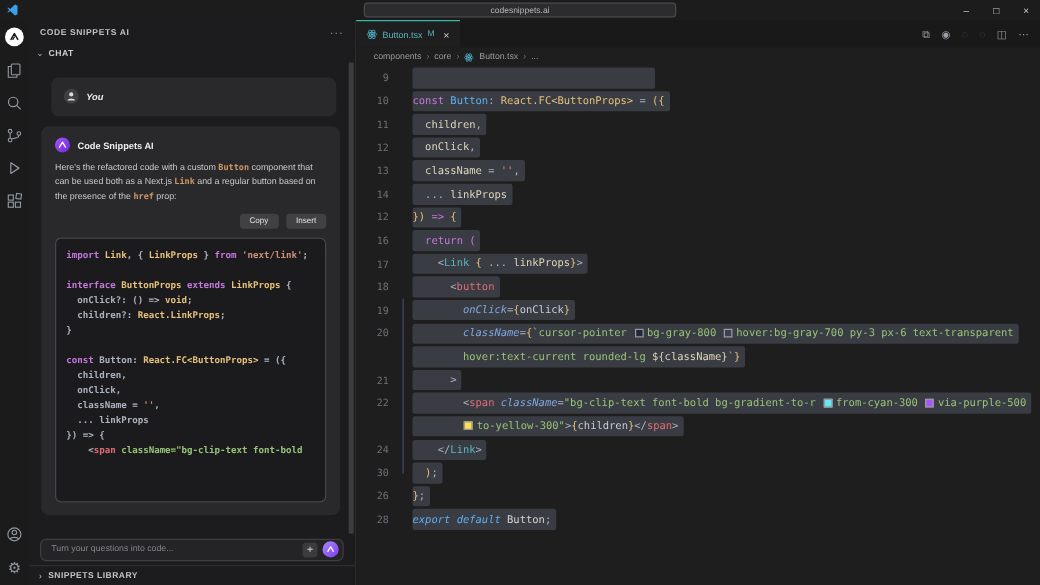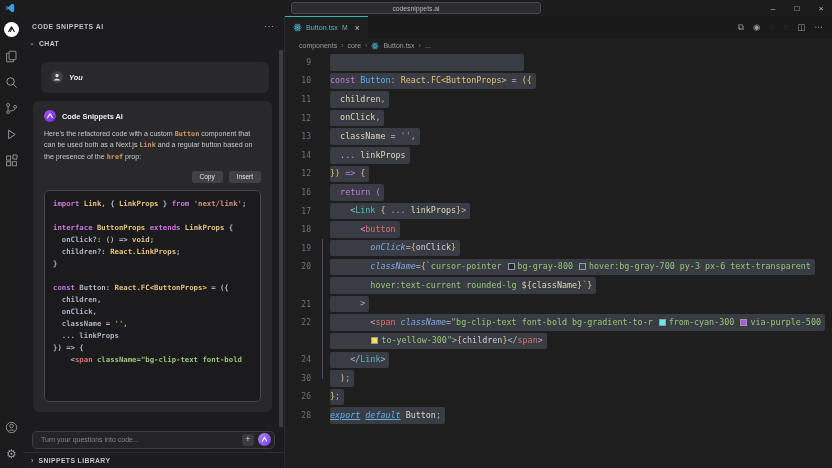--- a/index.html
+++ b/index.html
@@ -96,21 +96,21 @@
     font-size:8.4px; line-height:13px; }
   .sel { background:#393c42; border-radius:2px; display:inline-block; padding:1.5px 4px 2px 0; }
   .selfill { display:inline-block; height:11px; vertical-align:middle; }
   .swatch { display:inline-block; width:7px; height:7px; border:1px solid #9a9a9a;
     margin:0 3px -1px 1px; }
   .indent-guide { position:absolute; left:37px; width:1px; background:#3d4d6b; }
 
   
   .c-kw   { color:#c678dd; }
   .c-kwp  { color:#c678dd; }
-  .c-kwb  { color:#61afef; font-style:italic;text-decoration:underline; }
+  .c-kwb  { color:#61afef; font-style:italic; }
   .c-blue { color:#61afef; }
   .c-type { color:#e5c07b; }
   .c-tag  { color:#e06c75; }
   .c-comp { color:#56b6c2; }
   .c-str  { color:#98c379; }
   .c-ostr { color:#ce9178; }
   .c-attr { color:#80a7e0; font-style:italic; }
   .c-prm  { color:#ddd6bb; }
   .c-exp  { color:#c8ccd4; }
   .c-yel  { color:#e5c07b; }

